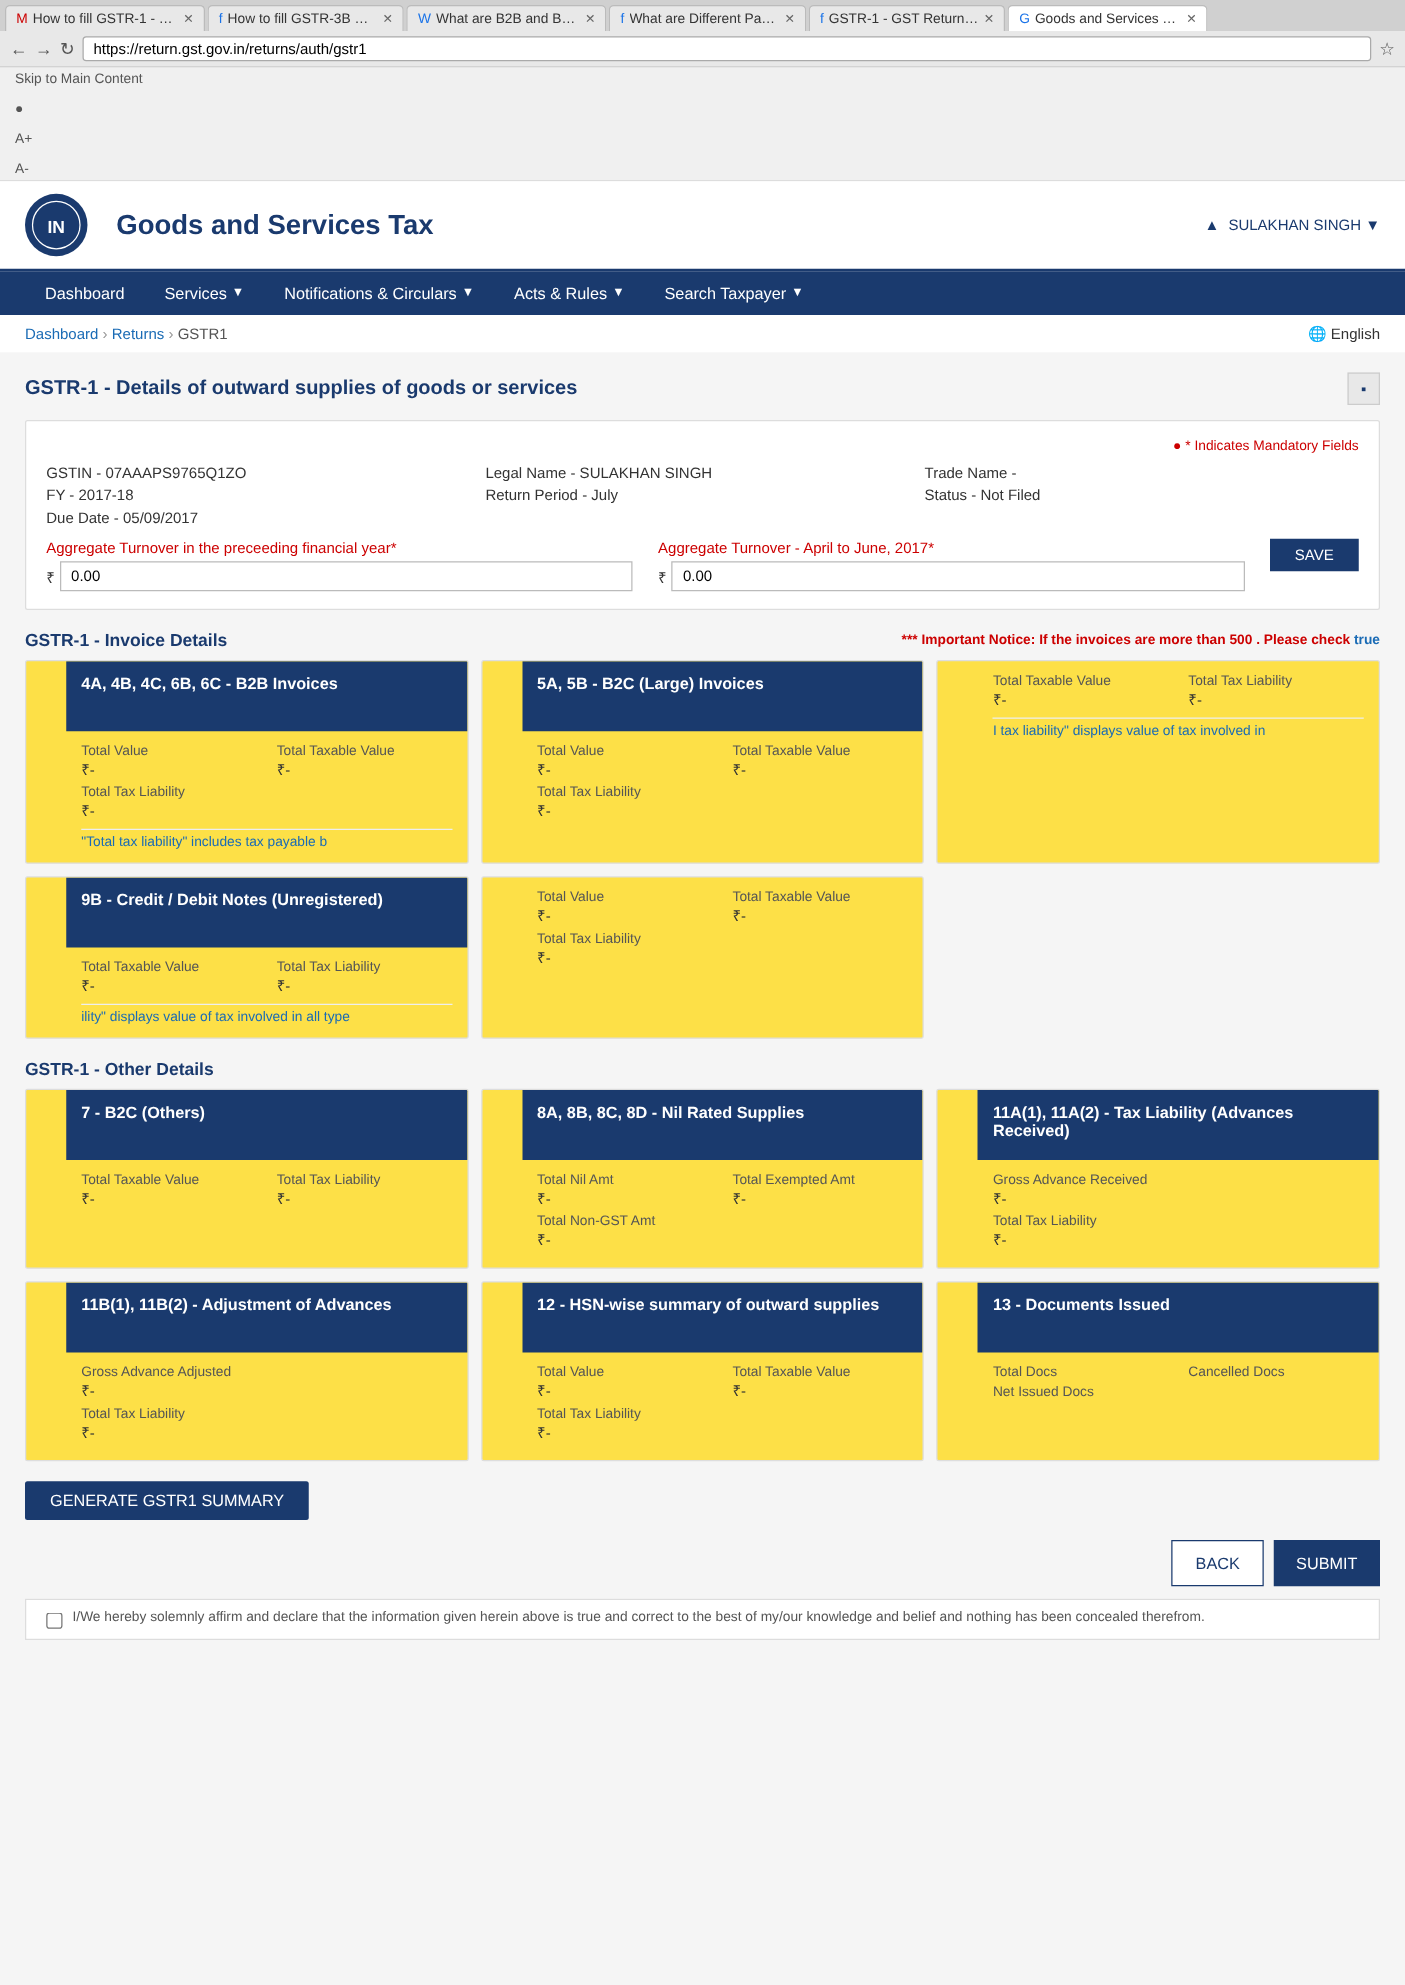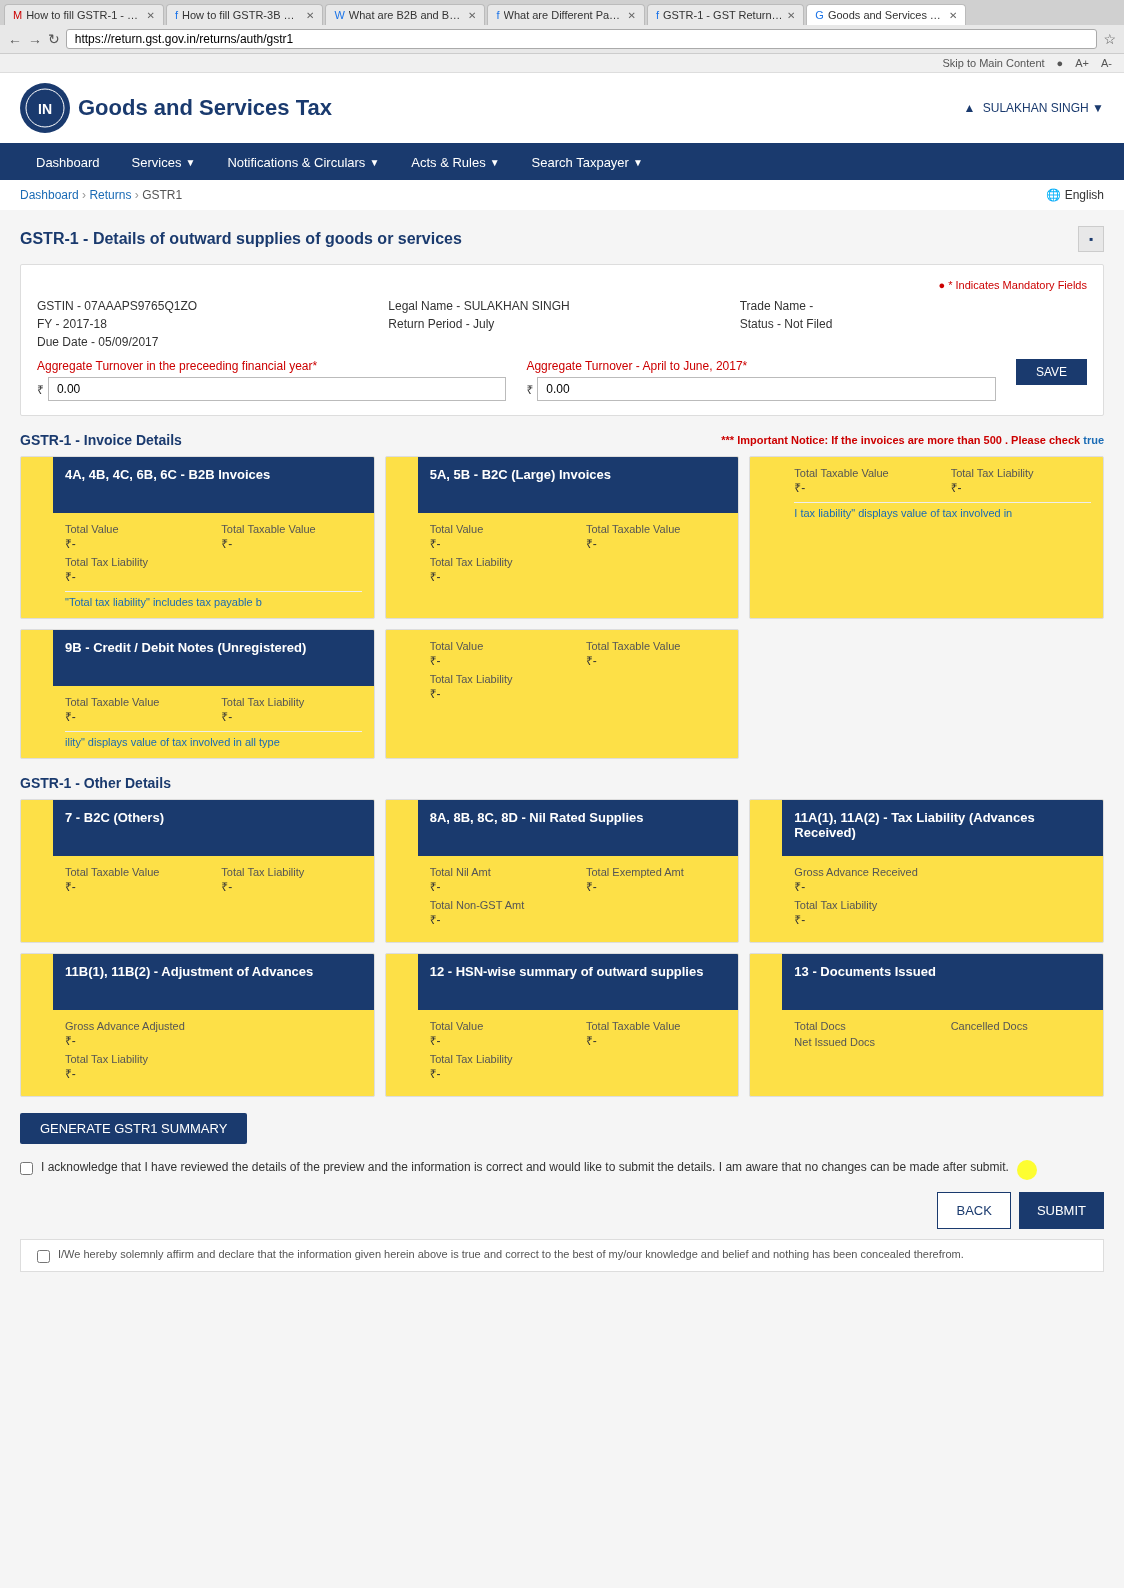--- a/index.html
+++ b/index.html
@@ -8,25 +8,25 @@
     
     .browser-bar { background: #e8e8e8; padding: 4px 8px; border-bottom: 1px solid #ccc; display: flex; align-items: center; gap: 6px; }
     .tab-bar { background: #d0d0d0; display: flex; gap: 2px; padding: 4px 4px 0; font-size: 11px; overflow: hidden; }
     .tab { background: #e8e8e8; padding: 4px 8px; border-radius: 4px 4px 0 0; border: 1px solid #bbb; border-bottom: none; white-space: nowrap; max-width: 160px; overflow: hidden; text-overflow: ellipsis; display: flex; align-items: center; gap: 4px; cursor: pointer; }
     .tab.active { background: #fff; }
     .tab-close { font-size: 10px; color: #666; }
     .address-bar { background: #fff; border: 1px solid #aaa; border-radius: 3px; padding: 2px 8px; font-size: 12px; flex: 1; }
     .browser-btn { font-size: 14px; cursor: pointer; color: #555; background: none; border: none; }
 
     
-    .utility-bar { background: #f0f0f0; padding: 3px 12px; display: flex; justify-content: flex-end; font-size: 11px; color: #555; gap: 12px; border-bottom: 1px solid #ddd; }
+    .utility-bar { background: #f0f0f0; padding: 3px 12px; display: flex; justify-content: flex-end; font-size: 11px; color: #555; gap: 12px; border-bottom: 1px solid #ddd; flex-direction: column; }
 
     
     .site-header { background: #fff; padding: 10px 20px; display: flex; align-items: center; justify-content: space-between; border-bottom: 2px solid #1a3a6e; }
-    .site-logo { display: flex; align-items: center; gap: 8px; justify-content: space-between; }
+    .site-logo { display: flex; align-items: center; gap: 23px; justify-content: space-between; }
     .site-logo-icon { width: 50px; height: 50px; background: #1a3a6e; border-radius: 50%; display: flex; align-items: center; justify-content: center; color: #fff; font-size: 18px; font-weight: bold; }
     .site-title { font-size: 22px; font-weight: bold; color: #1a3a6e; }
     .user-menu { font-size: 12px; color: #1a3a6e; cursor: pointer; }
     .user-icon { margin-right: 4px; }
 
     
     .nav-bar { background: #1a3a6e; padding: 0 20px; display: flex; gap: 0; }
     .nav-item { color: #fff; padding: 10px 16px; font-size: 13px; cursor: pointer; display: flex; align-items: center; gap: 4px; }
     .nav-item .arrow { font-size: 10px; }
 
@@ -478,26 +478,20 @@
           </div>
         </div>
       </div>
     </div>
   </div>
 
   <div class="generate-btn-row">
     <button class="generate-btn">GENERATE GSTR1 SUMMARY</button>
   </div>
 
-  <div class="ack-row">
-    <input type="checkbox" style="">
-    <span>I acknowledge that I have reviewed the details of the preview and the information is correct and would like to submit the details. I am aware that no changes can be made after submit.</span>
-
-    <span style="display:inline-block;width:20px;height:20px;background:rgba(255,255,0,0.8);border-radius:50%;vertical-align:middle;"></span>
-  </div>
 
   <div class="action-row">
     <button class="btn-back">BACK</button>
     <button class="btn-submit">SUBMIT</button>
   </div>
 
   <div class="declaration">
     <input type="checkbox" style="margin-top: 2px;">
     <span>I/We hereby solemnly affirm and declare that the information given herein above is true and correct to the best of my/our knowledge and belief and nothing has been concealed therefrom.</span>
   </div>

